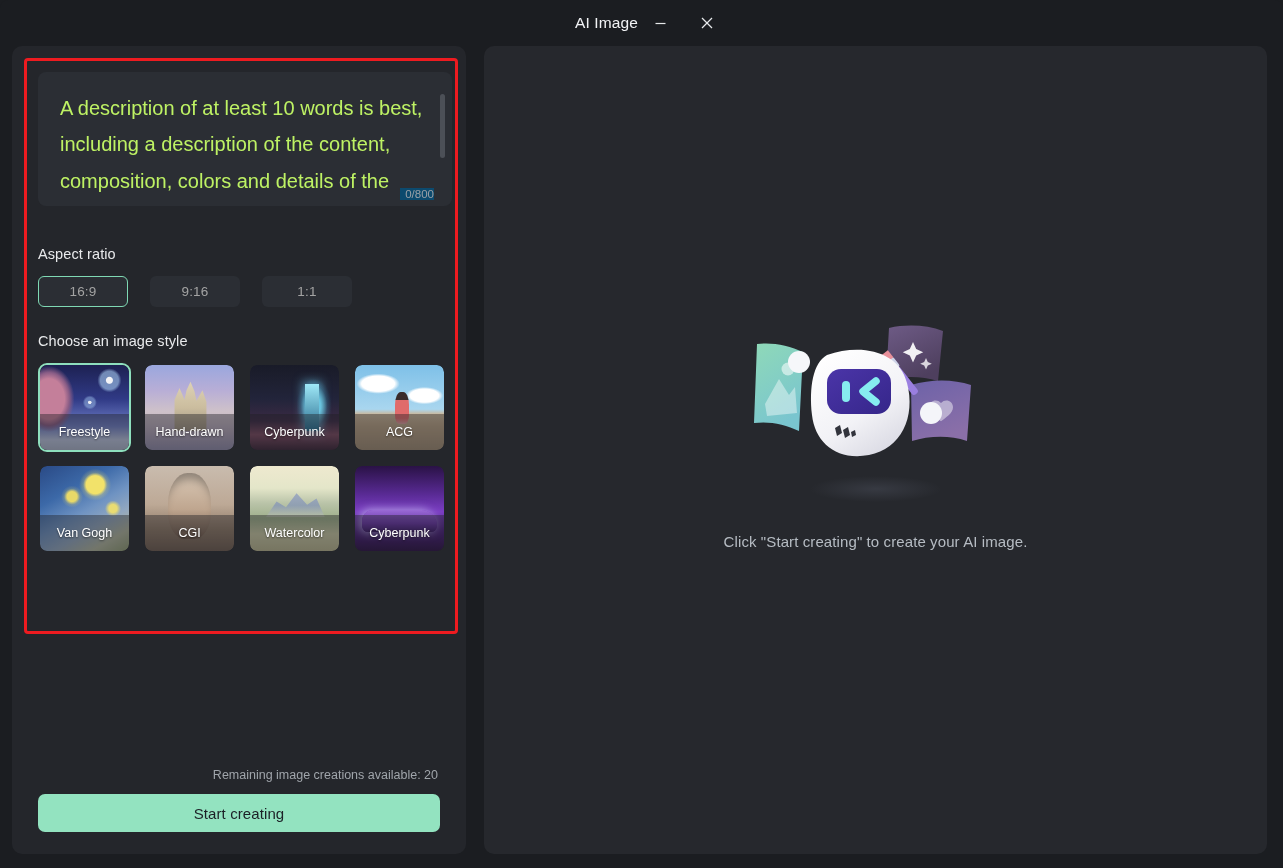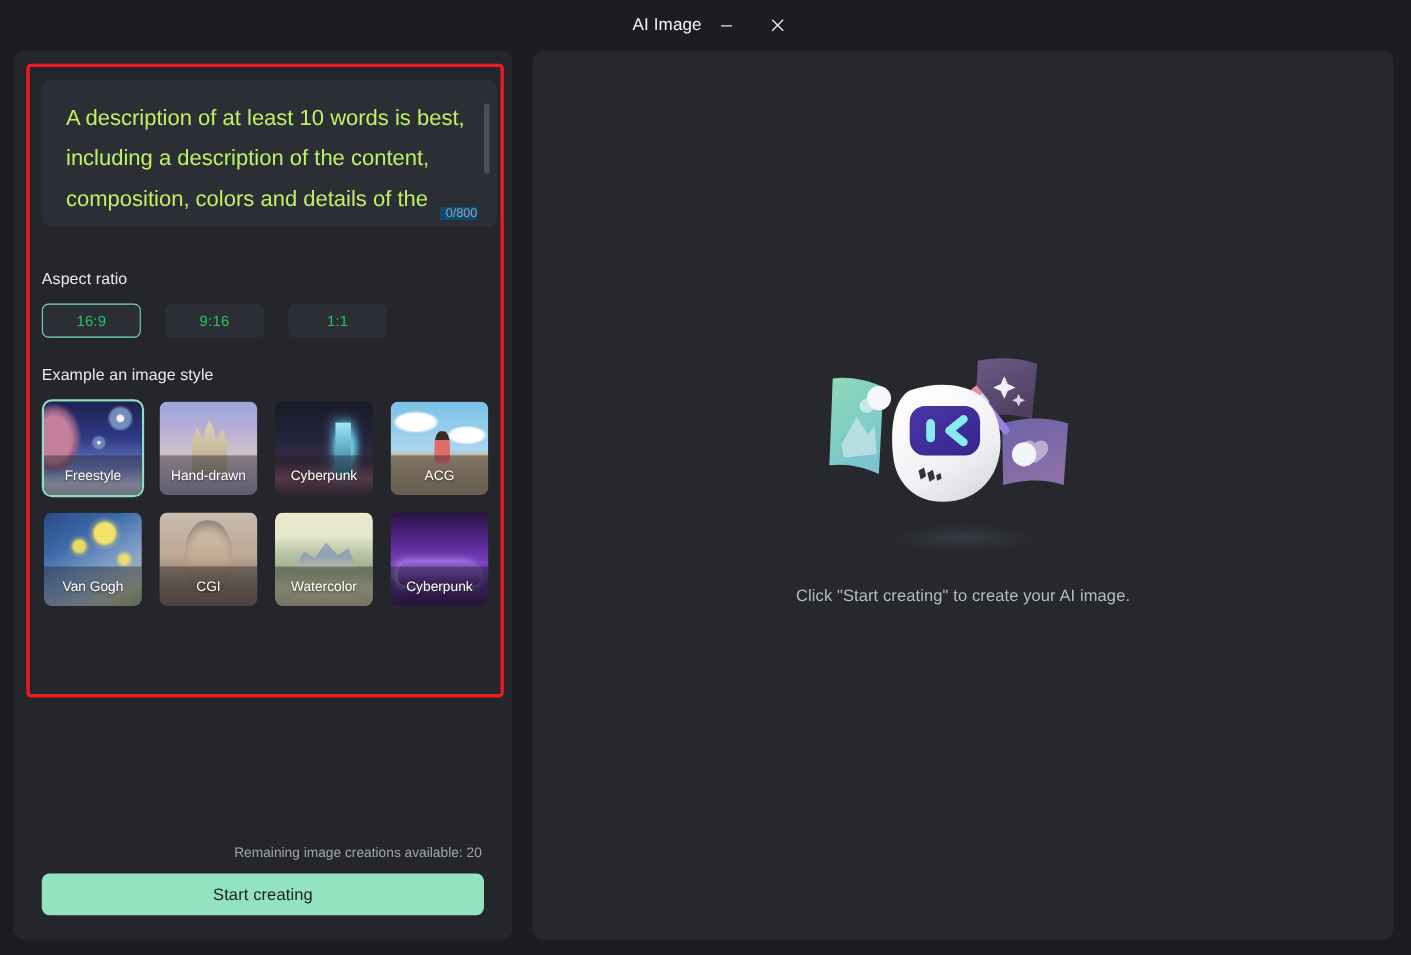--- a/index.html
+++ b/index.html
@@ -126,21 +126,21 @@
   }
 
   
   .aspect-block { margin-top: 40px; }
   .aspect-row { display: flex; gap: 22px; margin-top: 14px; }
   .aspect-btn {
     width: 90px;
     height: 31px;
     border-radius: 6px;
     background: #2b2e34;
-    color: #22c55e;
+    color: #a3a3a3;
     font-size: 13.5px;
     display: flex;
     align-items: center;
     justify-content: center;
     border: 1px solid transparent;
     cursor: default;
     letter-spacing: 0.2px;
   }
   .aspect-btn.selected {
     border: 1px solid #7fd9b4;
@@ -386,21 +386,21 @@
         <div class="aspect-block">
           <div class="section-label" style="margin-bottom:0">Aspect ratio</div>
           <div class="aspect-row">
             <div class="aspect-btn selected">16:9</div>
             <div class="aspect-btn">9:16</div>
             <div class="aspect-btn">1:1</div>
           </div>
         </div>
 
         <div class="style-block">
-          <div class="section-label" style="margin-bottom:0">Example an image style</div>
+          <div class="section-label" style="margin-bottom:0">Choose an image style</div>
           <div class="style-grid">
 
             <div class="style-card selected">
               <div class="style-thumb th-freestyle"></div>
               <div class="style-name">Freestyle</div>
             </div>
 
             <div class="style-card">
               <div class="style-thumb th-hand"></div>
               <div class="style-name">Hand-drawn</div>

